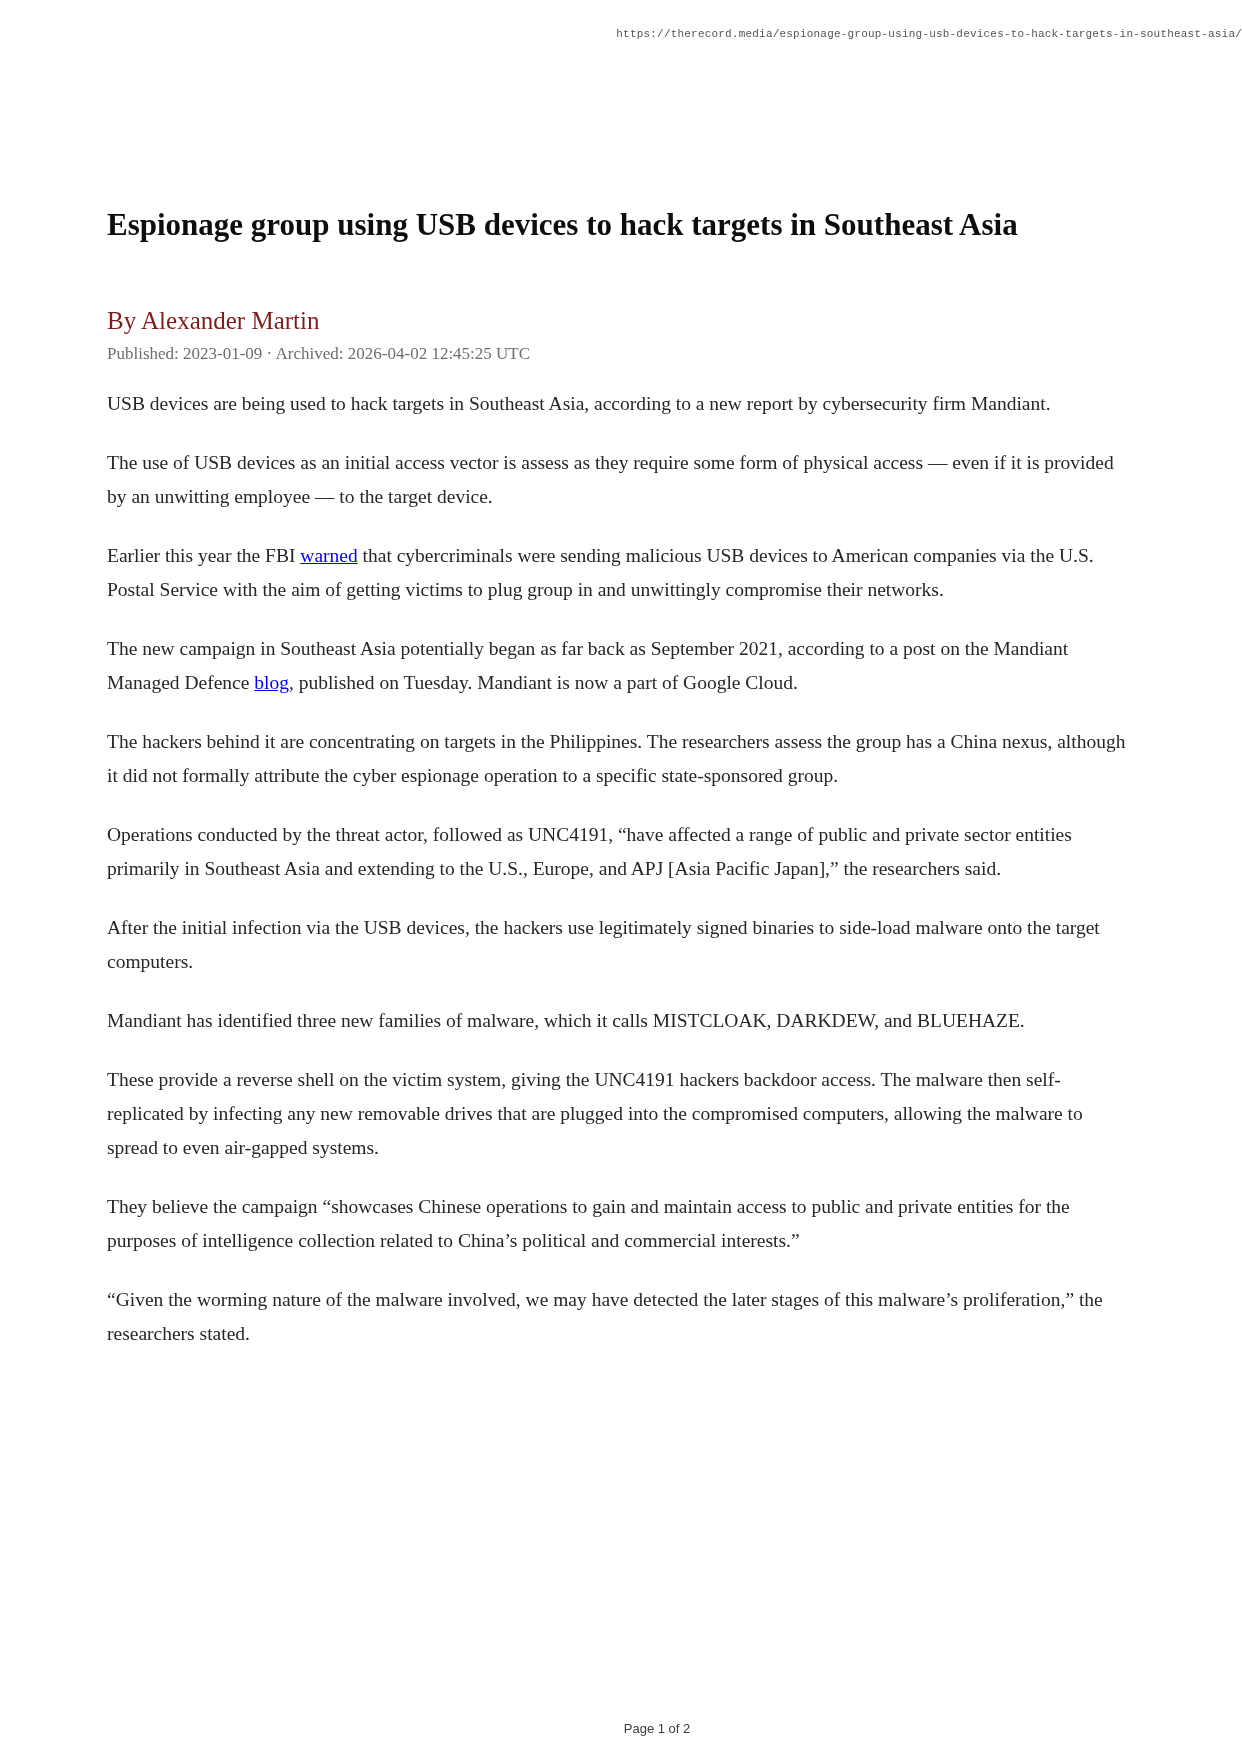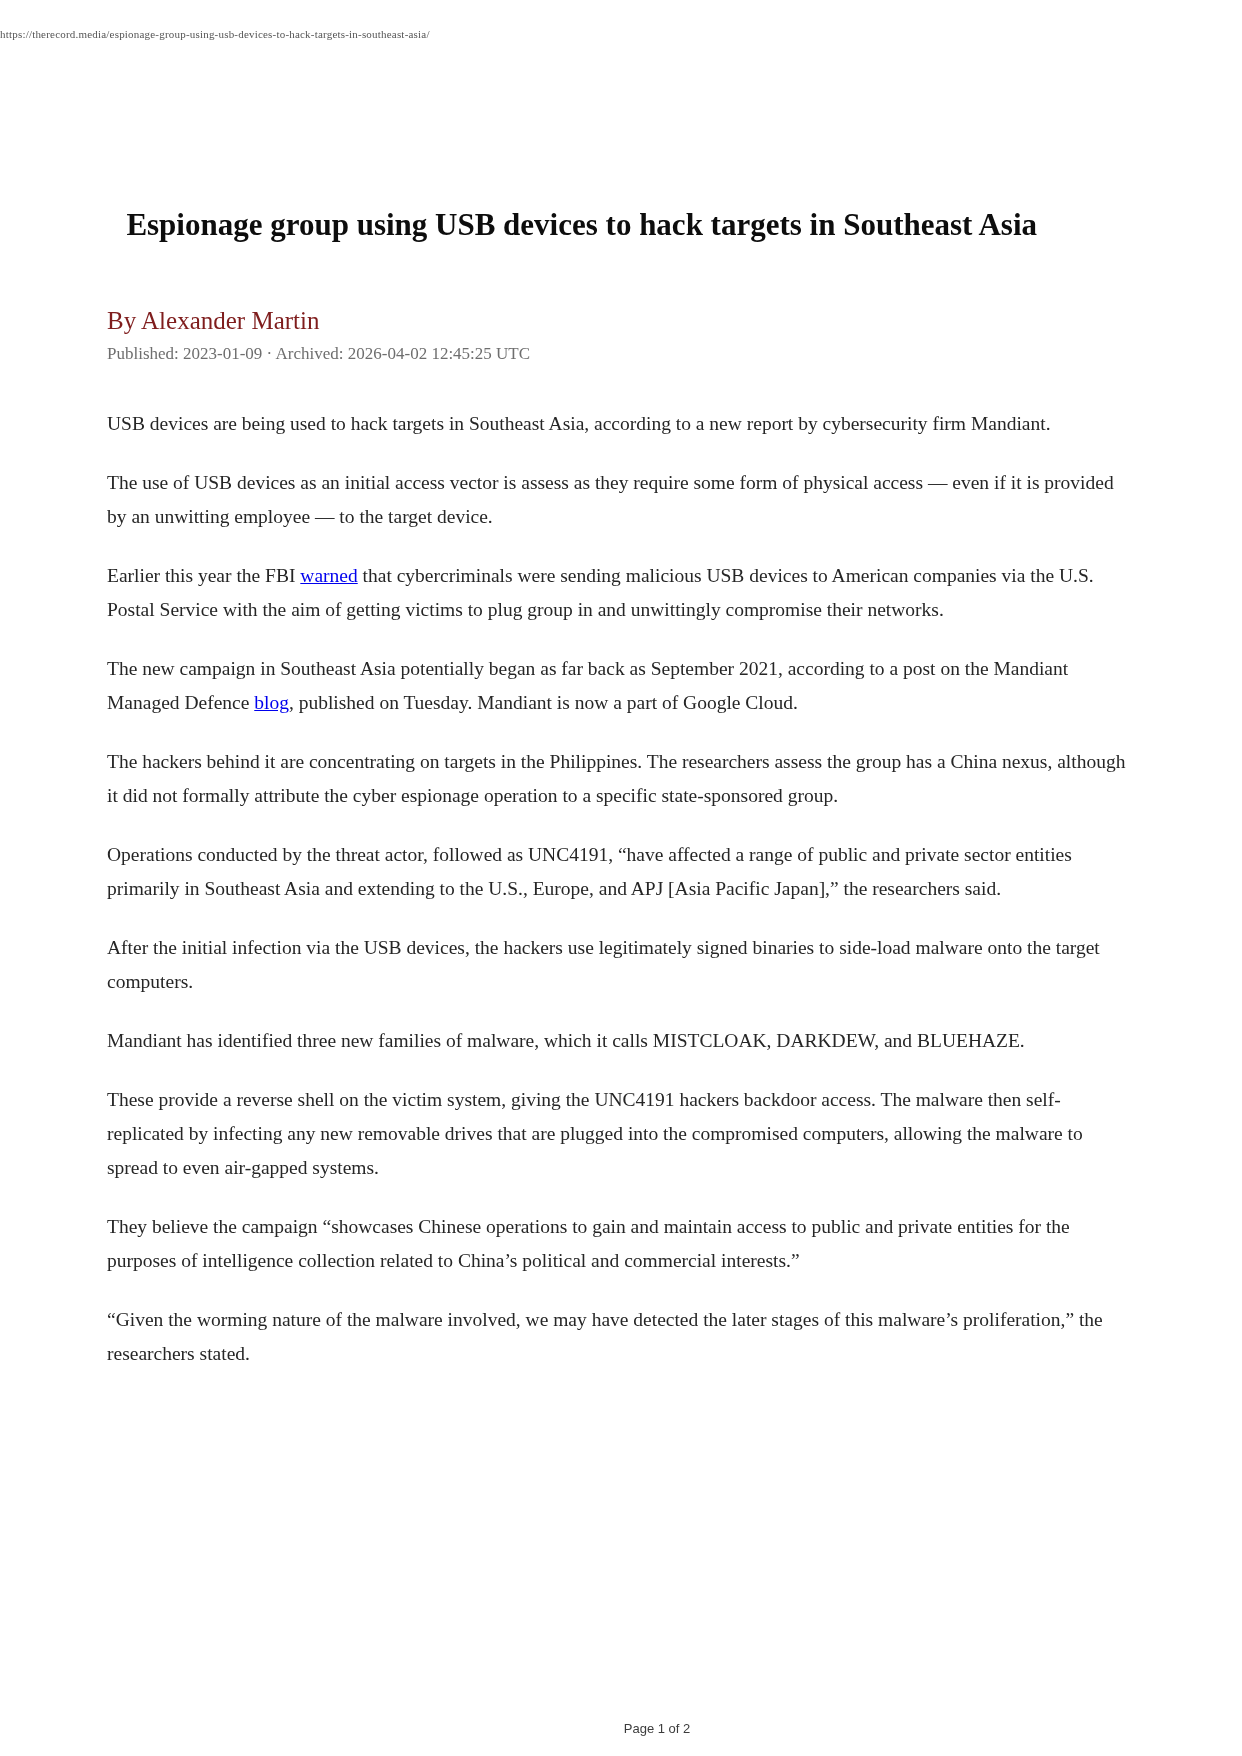--- a/index.html
+++ b/index.html
@@ -10,52 +10,51 @@
     position: relative;
     overflow: hidden;
     font-family: "Liberation Serif", serif;
     color: #262626;
   }
   .print-header {
     position: absolute;
     top: 28px;
     left: 0;
     width: 100%;
-    text-align: left;
-    font-family: Liberation Serif, serif;
+    text-align: right;
+    font-family: Liberation Mono, monospace;
     font-size: 11px;
     letter-spacing: 0.2px;
     color: #555555;
   }
   main {
     padding: 200px 107px 0 107px;
   }
   h1.article-title {
     font-family: "Liberation Serif", serif;
     font-weight: bold;
     font-size: 31px;
     line-height: 1.62;
     color: #0d0d0d;
     max-width: 930px;
-    text-align: right;
   }
   .byline {
     margin-top: 52px;
     font-size: 25px;
     line-height: 1.55;
     color: #7f1d1d;
   }
   .meta-line {
     margin-top: 0;
     font-size: 17px;
     line-height: 1.55;
     color: #6e6e6e;
   }
   .article-body {
-    margin-top: 40px;
+    margin-top: 20px;
     max-width: 1028px;
   }
   .article-body p.para {
     font-size: 19.5px;
     line-height: 34px;
     margin: 0 0 25px 0;
     color: #262626;
   }
   a.inline-link {
     color: var(--link-color, #0000ee);

